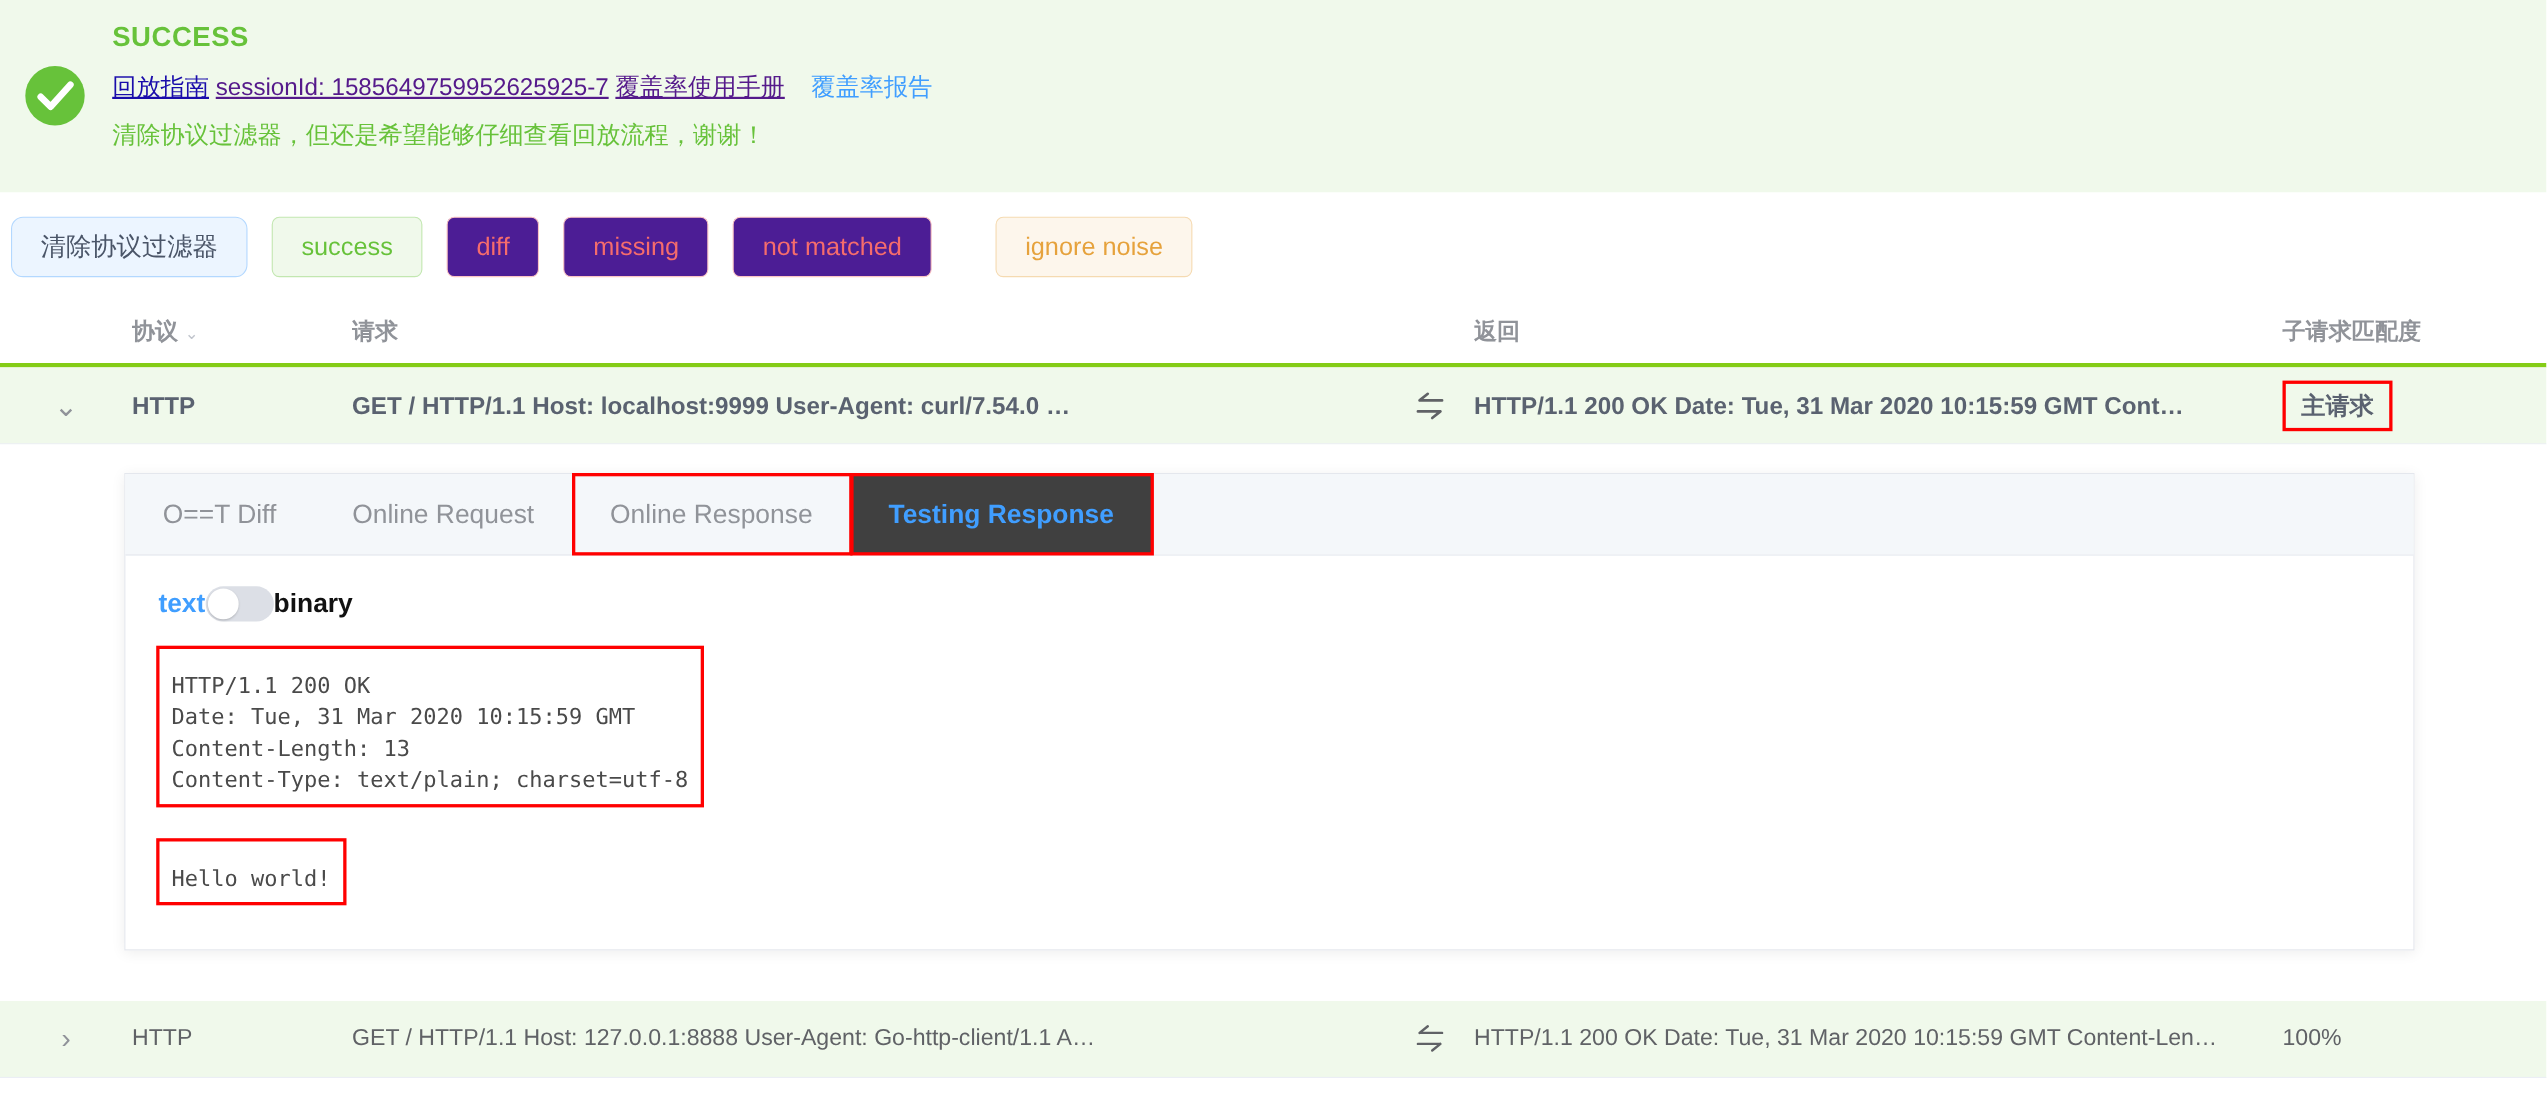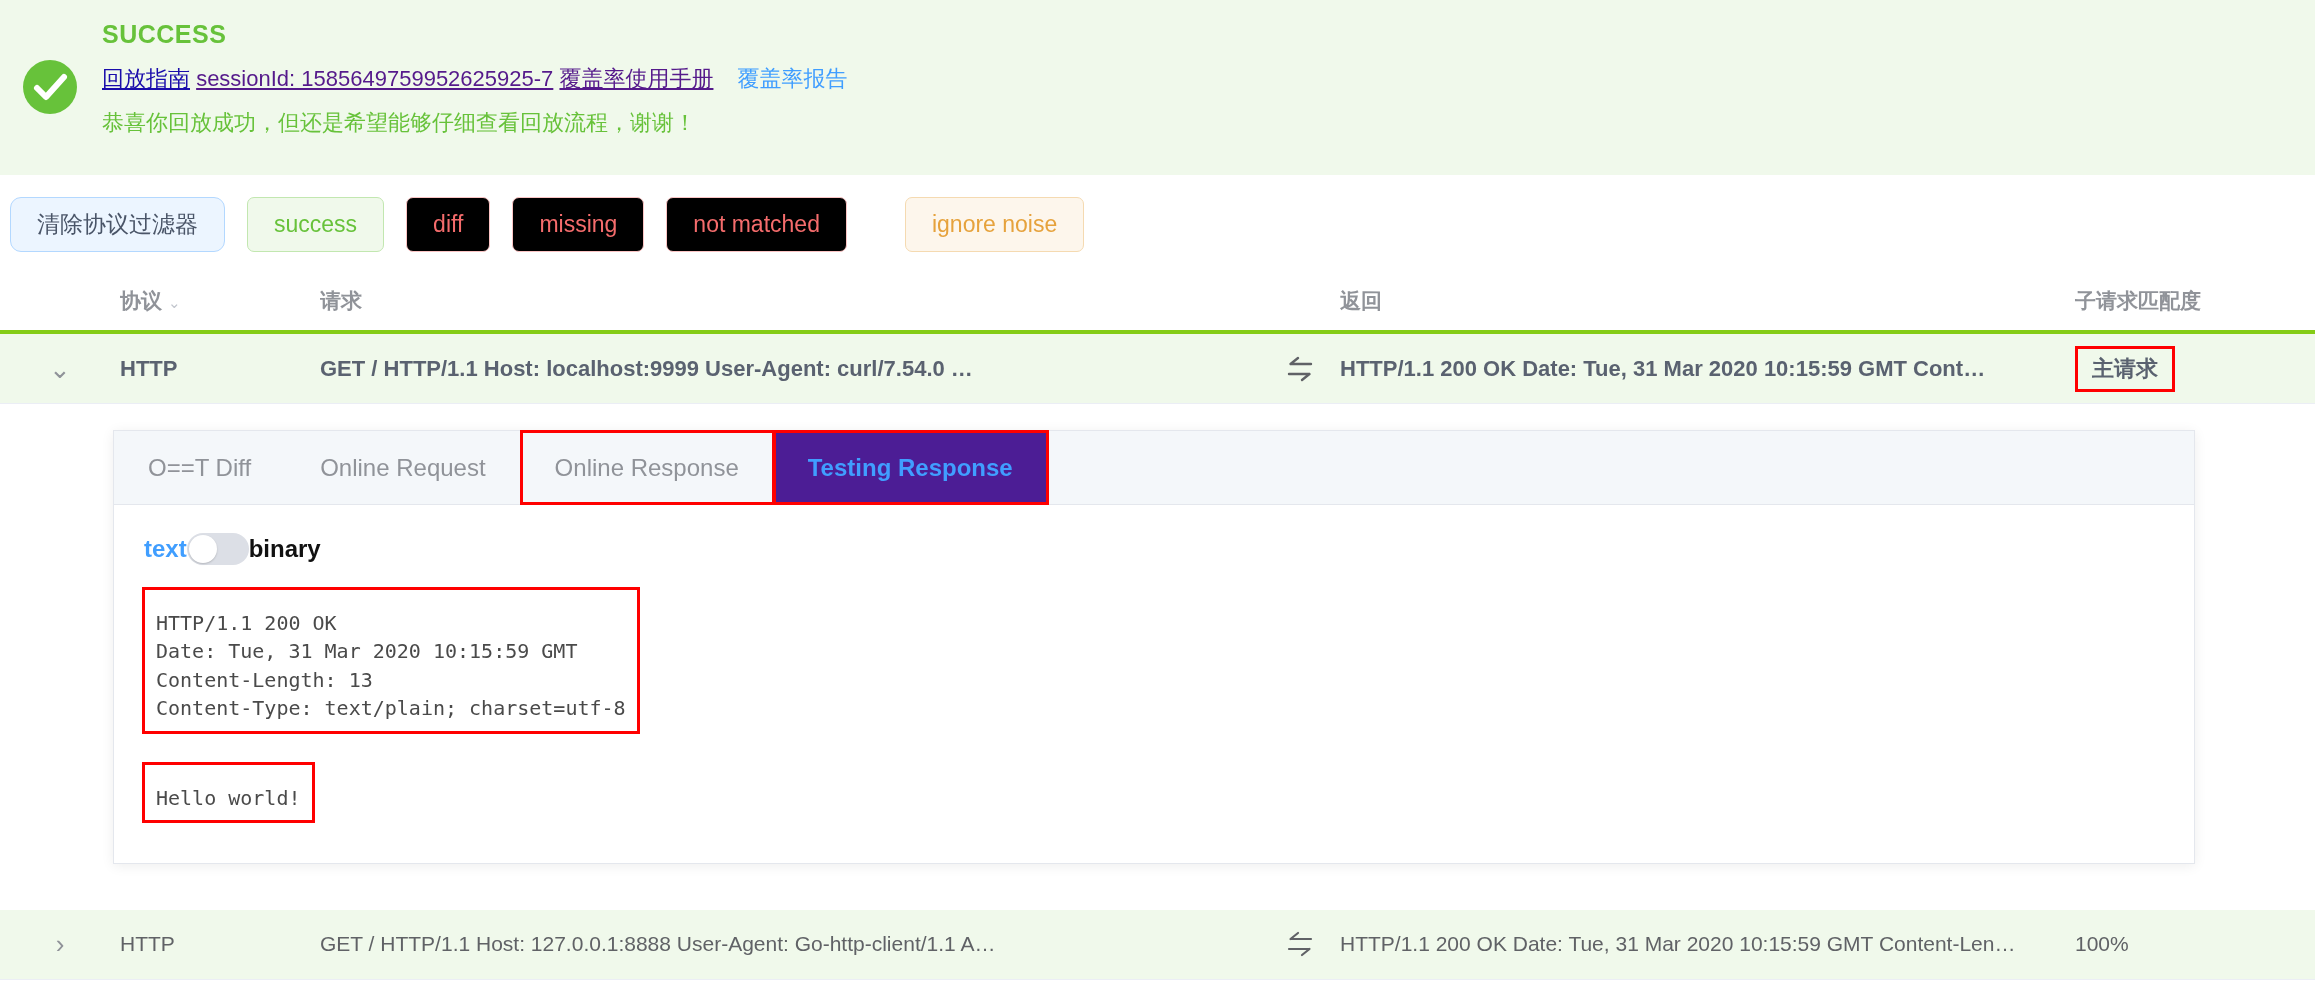--- a/index.html
+++ b/index.html
@@ -77,21 +77,21 @@
     padding: 15px 26px;
     font-size: 23px;
     line-height: 1;
     border: 1px solid transparent;
     cursor: pointer;
     white-space: nowrap;
     background: #fff;
   }
   .fbtn-clear   { background:#ecf5ff; border-color:#b3d8ff; color:#4a5568;border-radius:11px; }
   .fbtn-success { background:#f0f9eb; border-color:#c2e7b0; color:#67c23a; }
-  .fbtn-danger  { background:#000000; border-color:#fbc4c4; color:#f56c6c; }
+  .fbtn-danger  { background:#4c1d95; border-color:#fbc4c4; color:#f56c6c; }
   .fbtn-warn    { background:#fdf6ec; border-color:#f5dab1; color:#e6a23c;margin-left:36px; }
 
   
   .tbl { width: 100%; }
   .tbl-head {
     display: flex;
     align-items: center;
     height: 62px;
     border-bottom: 4px solid #84cc16;
     color: #909399;
@@ -158,21 +158,21 @@
     justify-content: center;
     padding: 0 34px;
     font-size: 24px;
     color: #909399;
     cursor: pointer;
     border-right: 1px solid transparent;
     white-space: nowrap;
   }
   .tab.active {
     color: #409eff;
-    background: #4c1d95;
+    background: #404040;
     font-weight: bold;
   }
   .tab-outline-red {
     outline: 3px solid #ff0000;
     outline-offset: -2px;
     z-index: 2;
   }
   .tab-filler { flex: 1; background: #f4f7fa; border-left: 1px solid #e4e7ed; }
 
   .detail-body { padding: 24px 26px 40px 26px; min-height: 300px; }
@@ -231,21 +231,21 @@
     </div>
   </div>
   <div class="banner-body">
     <div class="banner-title">SUCCESS</div>
     <div class="banner-links">
       <a class="lnk-blue" href="#">回放指南</a>
       <a class="lnk-purple" href="#">sessionId: 1585649759952625925-7</a>
       <a class="lnk-purple" href="#">覆盖率使用手册</a>
       <a class="lnk-plain" href="#">覆盖率报告</a>
     </div>
-    <div class="banner-msg">恭喜你回放成功，但还是希望能够仔细查看回放流程，谢谢！</div>
+    <div class="banner-msg">清除协议过滤器，但还是希望能够仔细查看回放流程，谢谢！</div>
   </div>
 </div>
 
 <div class="filters">
   <button class="fbtn fbtn-clear">清除协议过滤器</button>
   <button class="fbtn fbtn-success">success</button>
   <button class="fbtn fbtn-danger">diff</button>
   <button class="fbtn fbtn-danger">missing</button>
   <button class="fbtn fbtn-danger">not matched</button>
   <button class="fbtn fbtn-warn">ignore noise</button>

